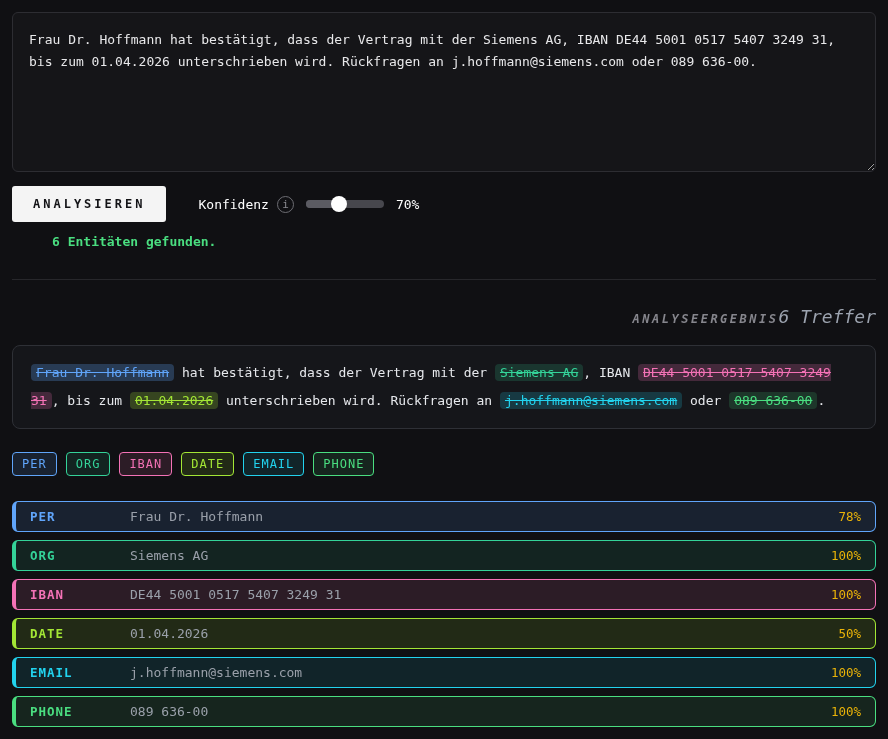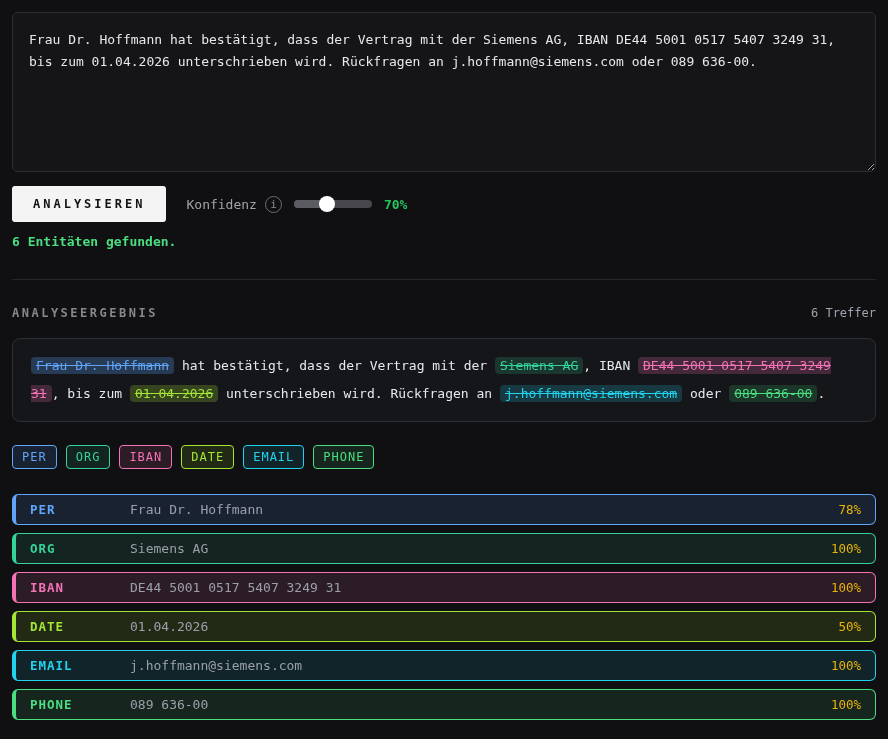--- a/index.html
+++ b/index.html
@@ -35,21 +35,21 @@
     color: #131316;
     border: none;
     border-radius: 3px;
     font-family: inherit;
     font-size: 12px;
     font-weight: bold;
     letter-spacing: 3px;
     padding: 11px 21px;
     cursor: pointer;
   }
-  .conf-label { margin-left: 20px; color: #a3a3a3; font-size: 13px; }
+  .conf-label { margin-left: 32px; color: #ffffff; font-size: 13px; }
   .info-icon {
     margin-left: 8px;
     width: 17px; height: 17px;
     border: 1px solid #6d6d73;
     border-radius: 50%;
     color: #8a8a90;
     font-size: 11px;
     display: inline-flex;
     align-items: center;
     justify-content: center;
@@ -62,33 +62,33 @@
   }
   .slider-fill {
     position: absolute; top: 4px; left: 0; height: 8px;
     background: #5b5b62; border-radius: 4px 0 0 4px;
   }
   .slider-thumb {
     position: absolute; top: 0; width: 16px; height: 16px;
     background: #ffffff; border-radius: 50%;
     transform: translateX(-50%);
   }
-  .conf-value { margin-left: 12px; color: #22c55e; font-size: 13px; font-weight: bold; }
-
-  
-  .status { margin-top: 12px; color: #4ade80; font-size: 13px; font-weight: bold; }
+  .conf-value { margin-left: 12px; color: #ffffff; font-size: 13px; font-weight: normal; }
+
+  
+  .status { margin-top: 12px; color: #4ade80; font-size: 13px; font-weight: bold; margin-left: 40px; }
 
   
   .divider { margin-top: 30px; border: none; border-top: 1px solid #27272b; }
   .results-header {
     margin-top: 26px;
-    display: flex; justify-content: space-between; align-items: baseline;
+    display: flex; justify-content: flex-end; align-items: baseline; font-style: italic;
   }
   .results-title { color: #86868d; font-size: 12px; font-weight: bold; letter-spacing: 2.5px; }
-  .results-count { color: #9ca3af; font-size: 12px; }
+  .results-count { color: #9ca3af; font-size: 18px; }
 
   .result-box {
     margin-top: 18px;
     background: #15161a;
     border: 1px solid #2e3036;
     border-radius: 8px;
     padding: 13px 18px;
     font-size: 13px;
     line-height: 28px;
     color: #e6e8ec;

